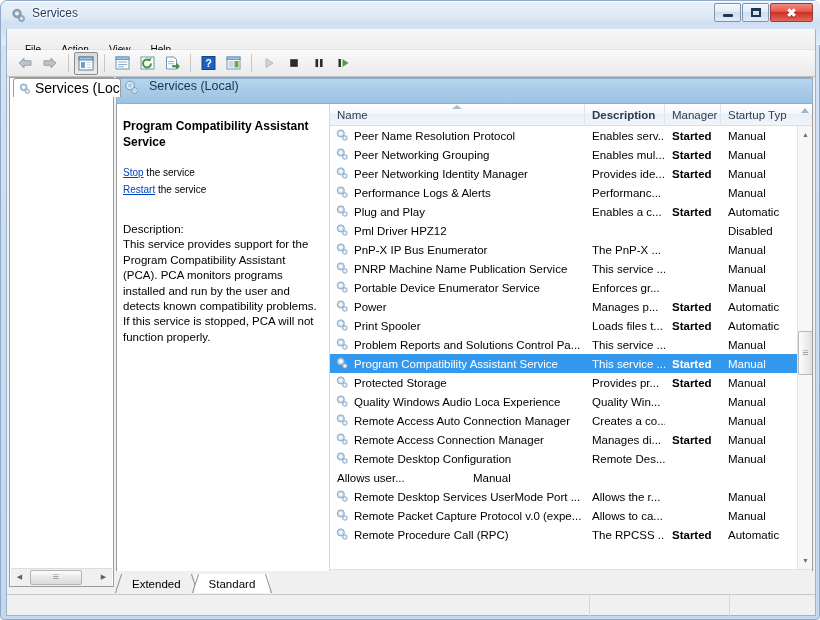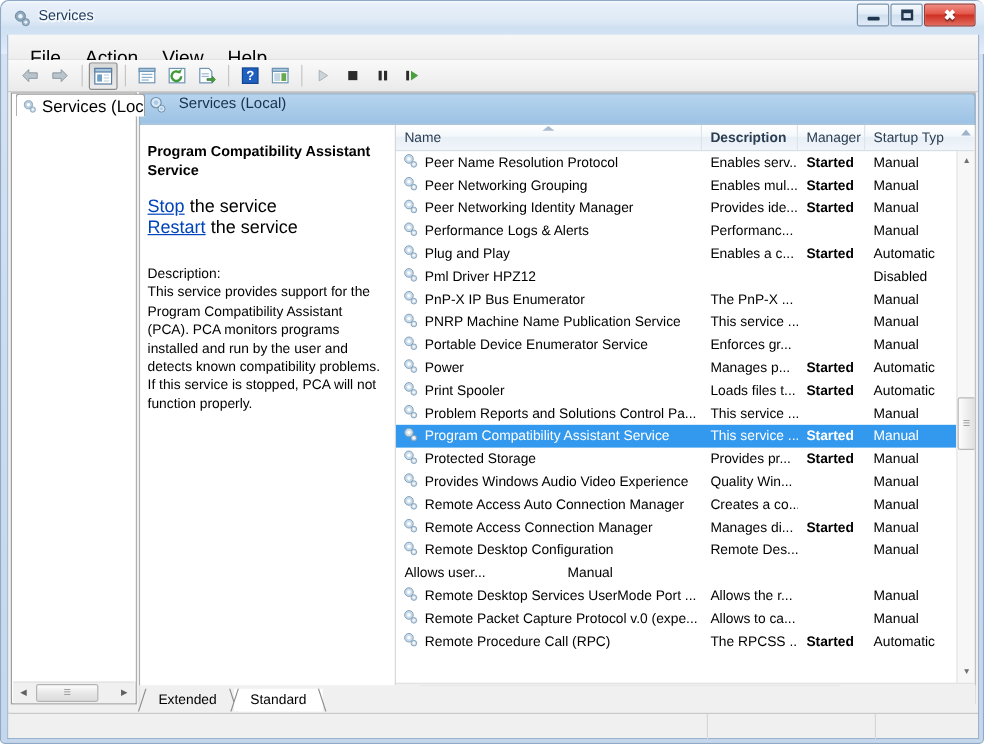--- a/index.html
+++ b/index.html
@@ -83,21 +83,21 @@
   
   #menubar {
     position: absolute; left: 0; top: 0;
     width: 808px; height: 21px;
     background: linear-gradient(to bottom, #f7f7f7, #eeeeee);
     border-bottom: 1px solid #e3e3e3;
     display: flex; align-items: center;
     padding-left: 9px;
   }
   .menu-item {
-    font-size: 16px; color: #000;
+    font-size: 10px; color: #000;
     padding: 2px 9px; margin-right: 2px;
     cursor: default;
     margin-top: 20px;
   }
 
   
   #toolbar {
     position: absolute; left: 0; top: 21px;
     width: 808px; height: 27px;
     background: linear-gradient(to bottom, #fafafa 0%, #f2f2f2 50%, #eaeaea 100%);
@@ -212,21 +212,21 @@
     width: 212px; height: 482px;
     background: #ffffff;
     padding: 14px 12px 0 6px;
   }
   #svc-title {
     font-size: 12px; font-weight: bold; color: #000;
     line-height: 16px;
     margin-bottom: 14px;
   }
   .action-line {
-    font-size: 15px; color: #000; line-height: 17px;
+    font-size: 10px; color: #000; line-height: 17px;
   }
   .action-link {
     color: #0044bb; text-decoration: underline; cursor: pointer;
   }
   #desc-block {
     margin-top: 24px;
     font-size: 11.5px; color: #000; line-height: 15.4px;
   }
   #desc-label { margin-bottom: 0px; }
 
@@ -785,21 +785,21 @@
                   <div class="cell c-startup">Manual</div>
                 </div>
                 <div class="row">
                   <div class="cell c-name">
                     <span class="gear"><svg class="gear-icon" width="14" height="14" viewBox="0 0 16 16">
                         <circle cx="6.6" cy="6.2" r="4.1" fill="#c9dced" stroke="#7d9bb4" stroke-width="0.9"></circle>
                         <circle cx="6.6" cy="6.2" r="1.7" fill="#ffffff"></circle>
                         <circle cx="11.3" cy="11.4" r="2.7" fill="#cfdeec" stroke="#7d9bb4" stroke-width="0.8"></circle>
                         <circle cx="11.3" cy="11.4" r="1.05" fill="#ffffff"></circle>
                       </svg></span>
-                    <span>Provides Windows Audio Video Experience</span>
+                    <span>Quality Windows Audio Loca Experience</span>
                   </div>
                   <div class="cell c-desc">Quality Win...</div>
                   <div class="cell c-status"></div>
                   <div class="cell c-startup">Manual</div>
                 </div>
                 <div class="row">
                   <div class="cell c-name">
                     <span class="gear"><svg class="gear-icon" width="14" height="14" viewBox="0 0 16 16">
                         <circle cx="6.6" cy="6.2" r="4.1" fill="#c9dced" stroke="#7d9bb4" stroke-width="0.9"></circle>
                         <circle cx="6.6" cy="6.2" r="1.7" fill="#ffffff"></circle>

